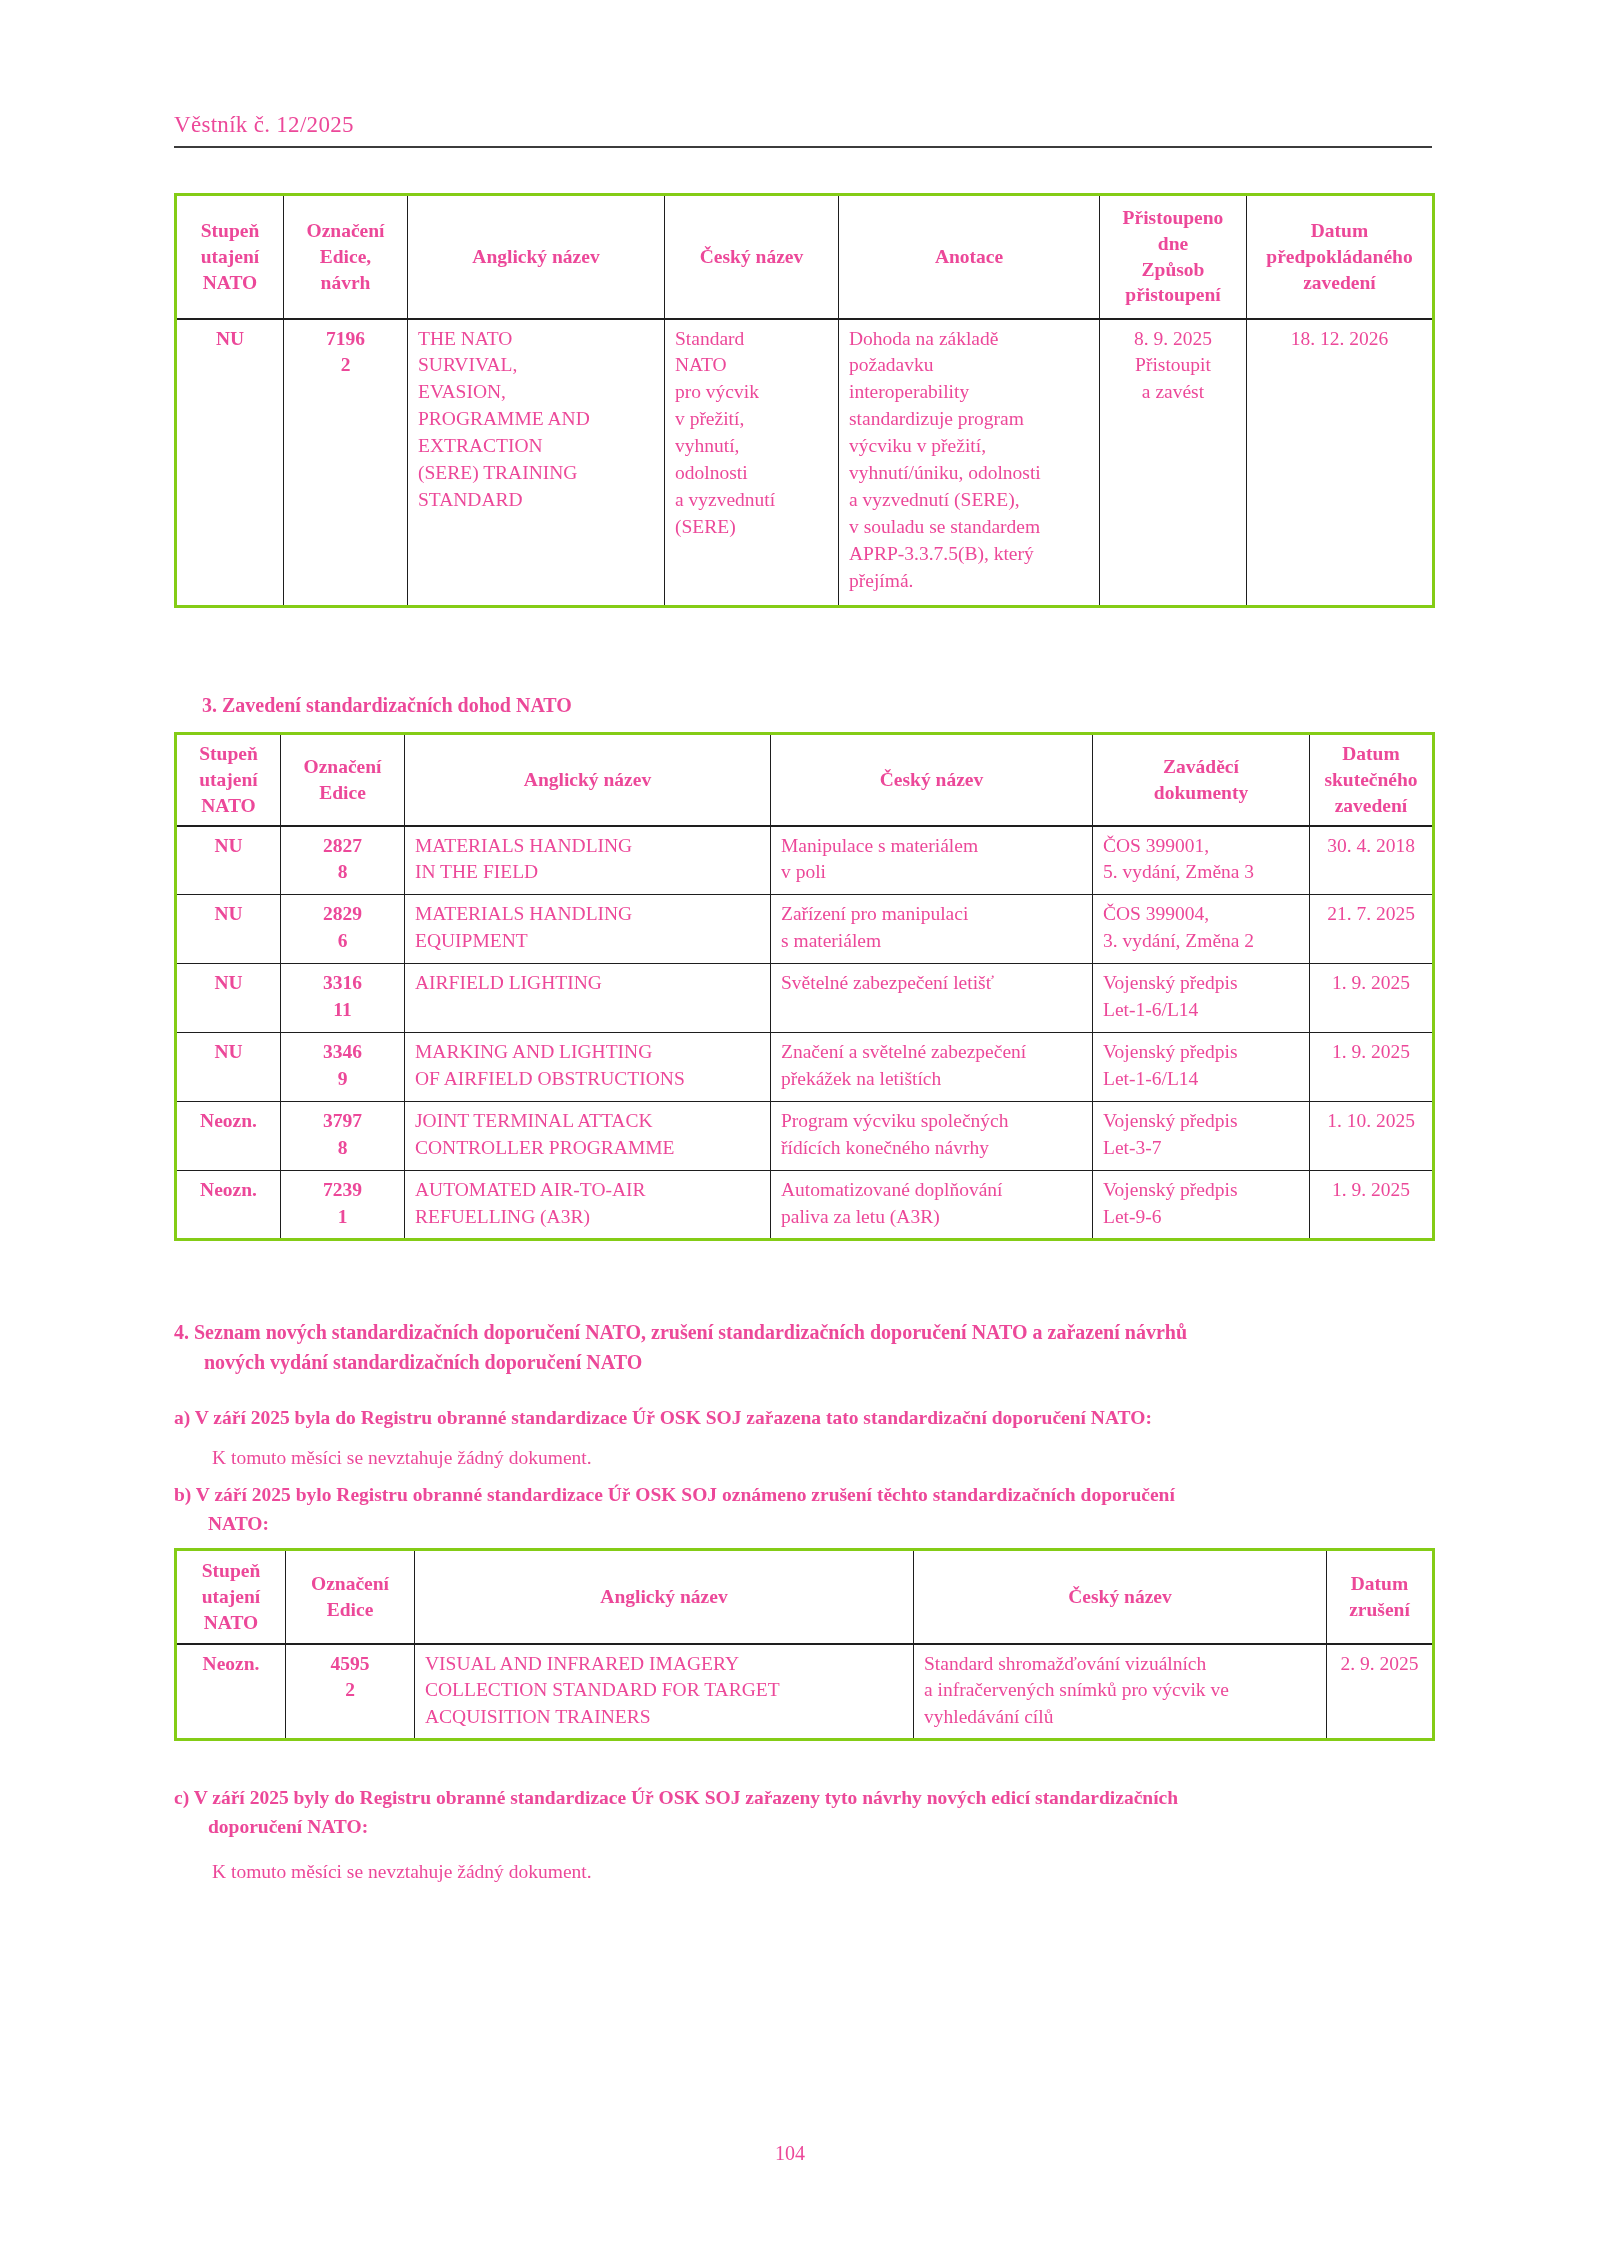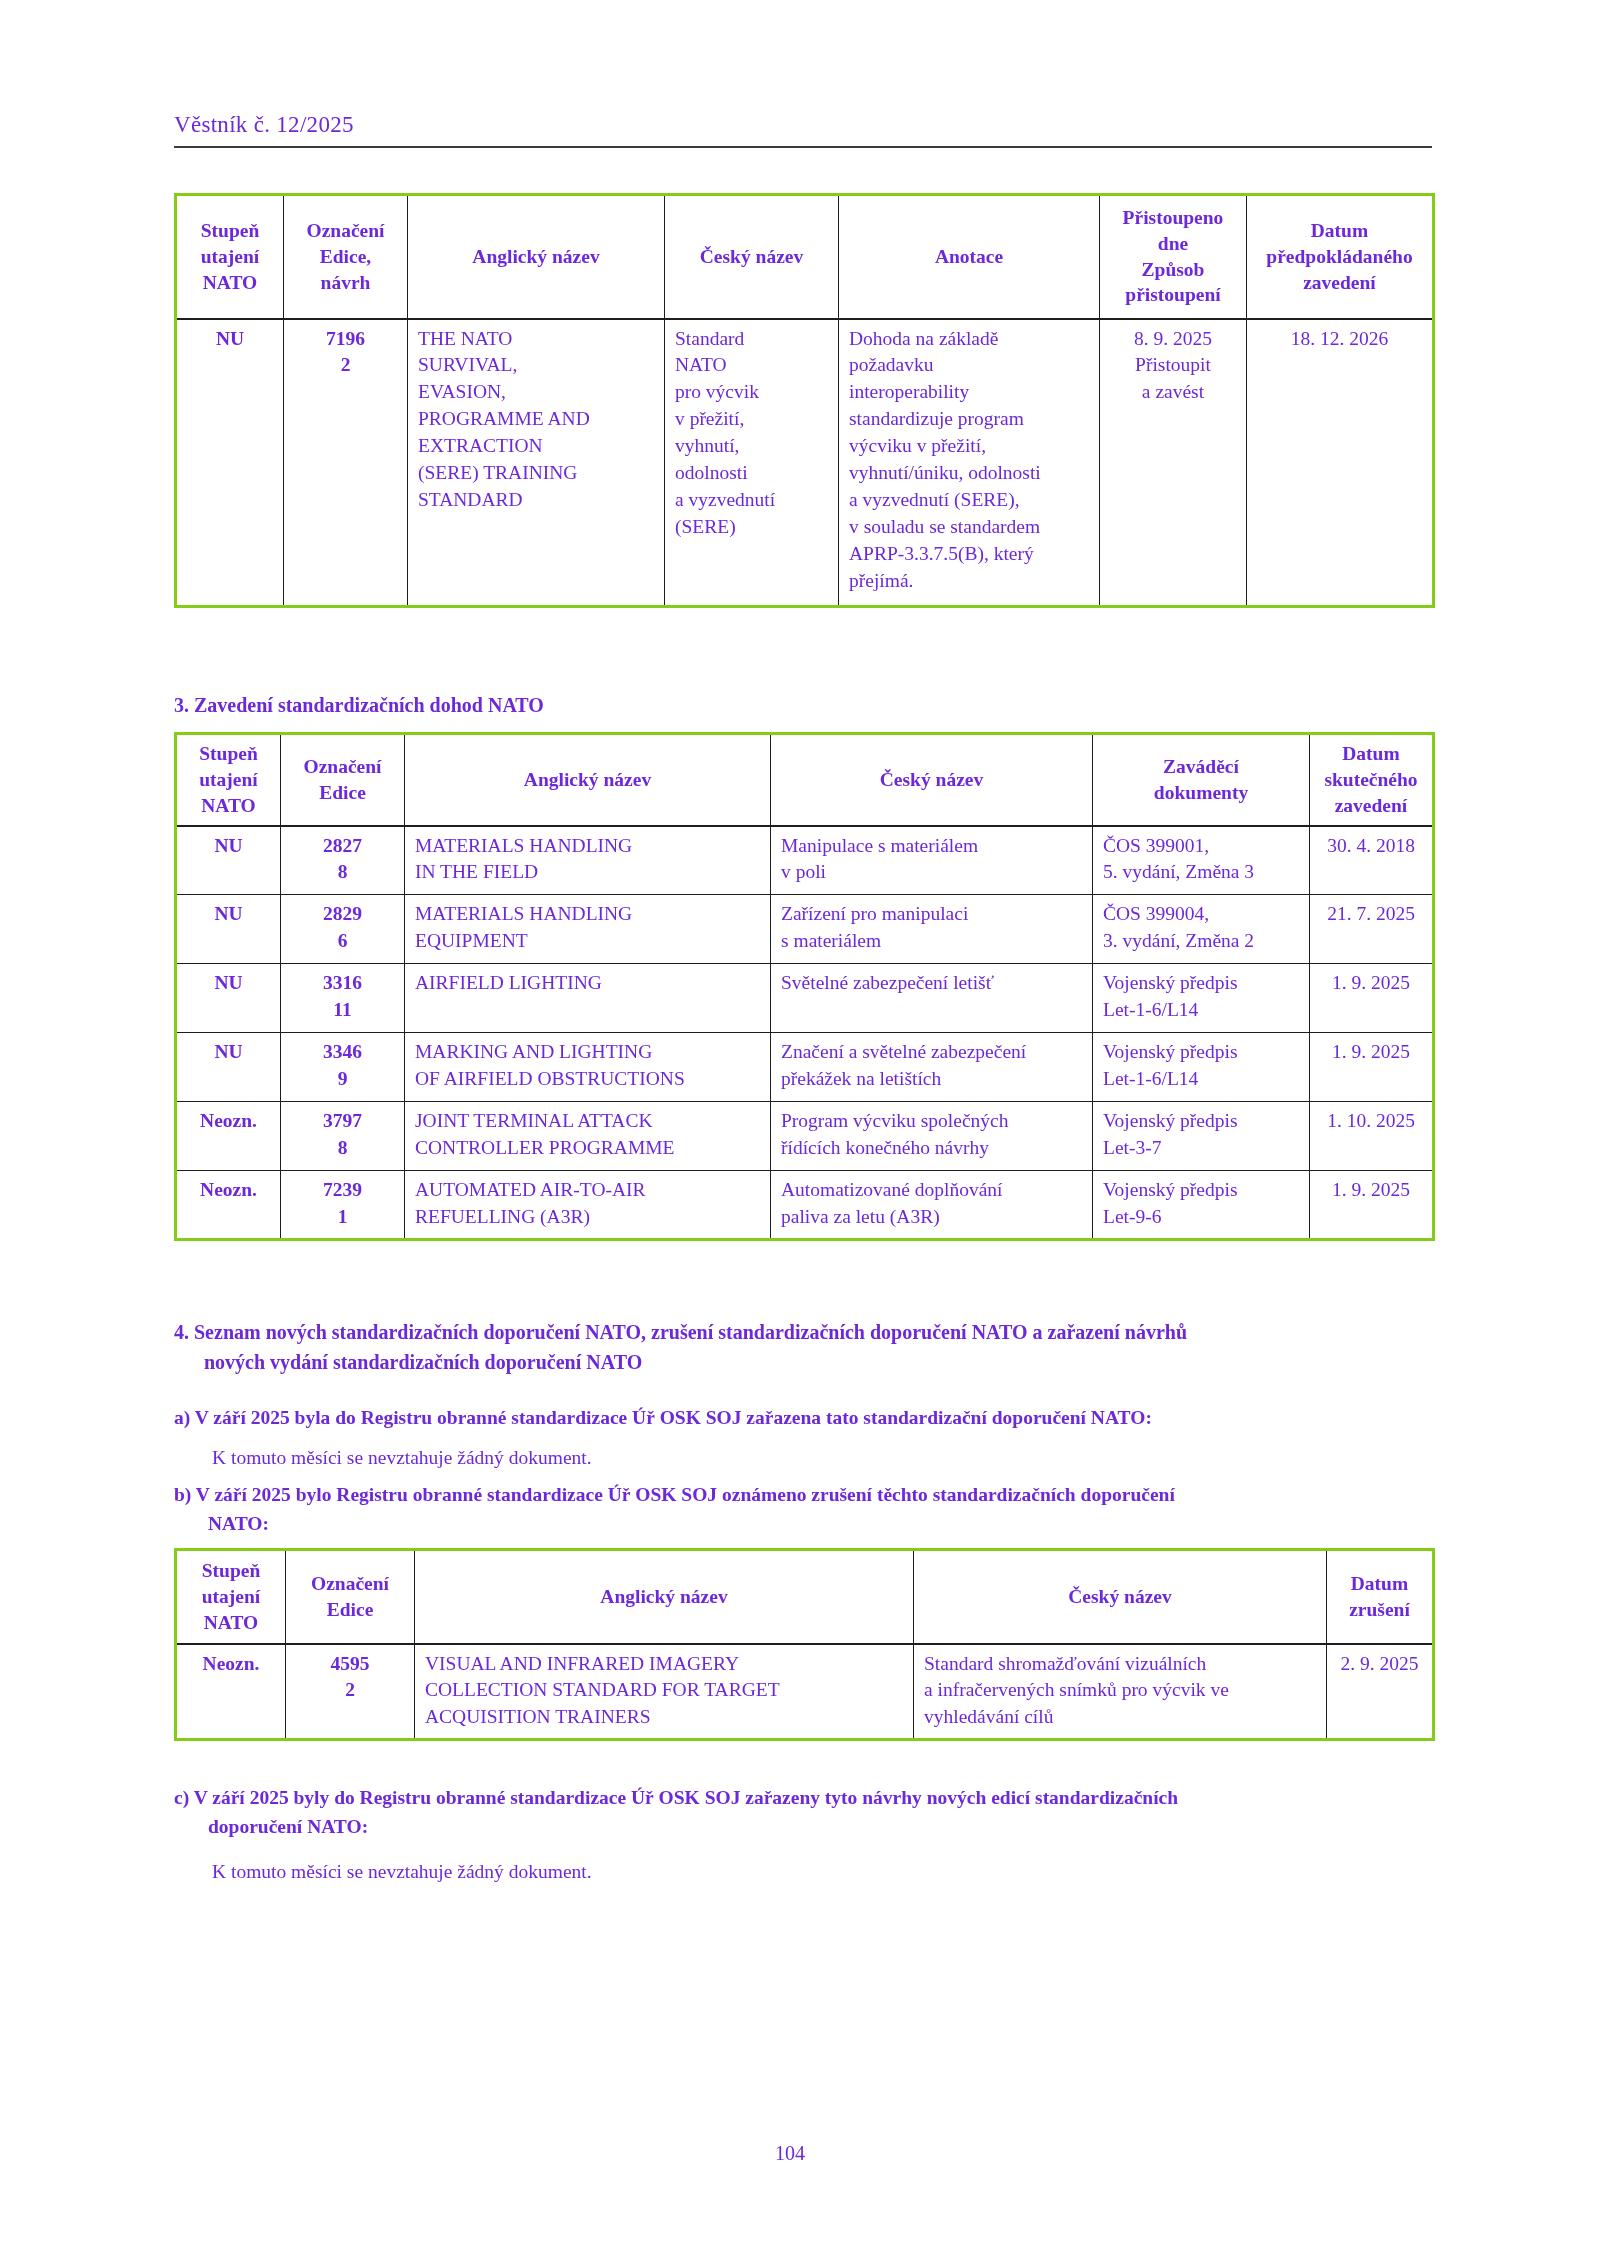--- a/index.html
+++ b/index.html
@@ -2,21 +2,21 @@
 <html><head>
 <meta charset="utf-8">
 <style>
   * { box-sizing: border-box; margin: 0; padding: 0; }
   html, body { background: #ffffff; }
   .page {
     position: relative;
     width: 1600px;
     height: 2263px;
     background: #ffffff;
-    color: #6d28d9;
+    color: #ec4899;
     font-family: "Liberation Serif", serif;
     font-size: 19.5px;
     overflow: hidden;
   }
   .content {
     position: absolute;
     left: 174px;
     top: 0;
     width: 1258px;
   }
@@ -58,21 +58,21 @@
   .t2 thead tr { height: 92px; }
   .t2 tbody tr { height: 69px; }
   .t3 { margin-top: 8px; }
   .t3 thead tr { height: 94px; }
   .t3 tbody tr { height: 96px; }
   .sec-heading {
     font-weight: bold;
     font-size: 20px;
     line-height: 1.5;
   }
-  .s3 { margin-top: 82px; margin-bottom: 12px; }
+  .s3 { margin-top: 82px; margin-bottom: 12px; margin-left: 28px; }
   .s4 { margin-top: 76px; padding-left: 30px; text-indent: -30px; }
   .item {
     font-weight: bold;
     font-size: 19.5px;
     line-height: 1.5;
     padding-left: 34px;
     text-indent: -34px;
     white-space: pre-line;
   }
   .item-a { margin-top: 26px; }

